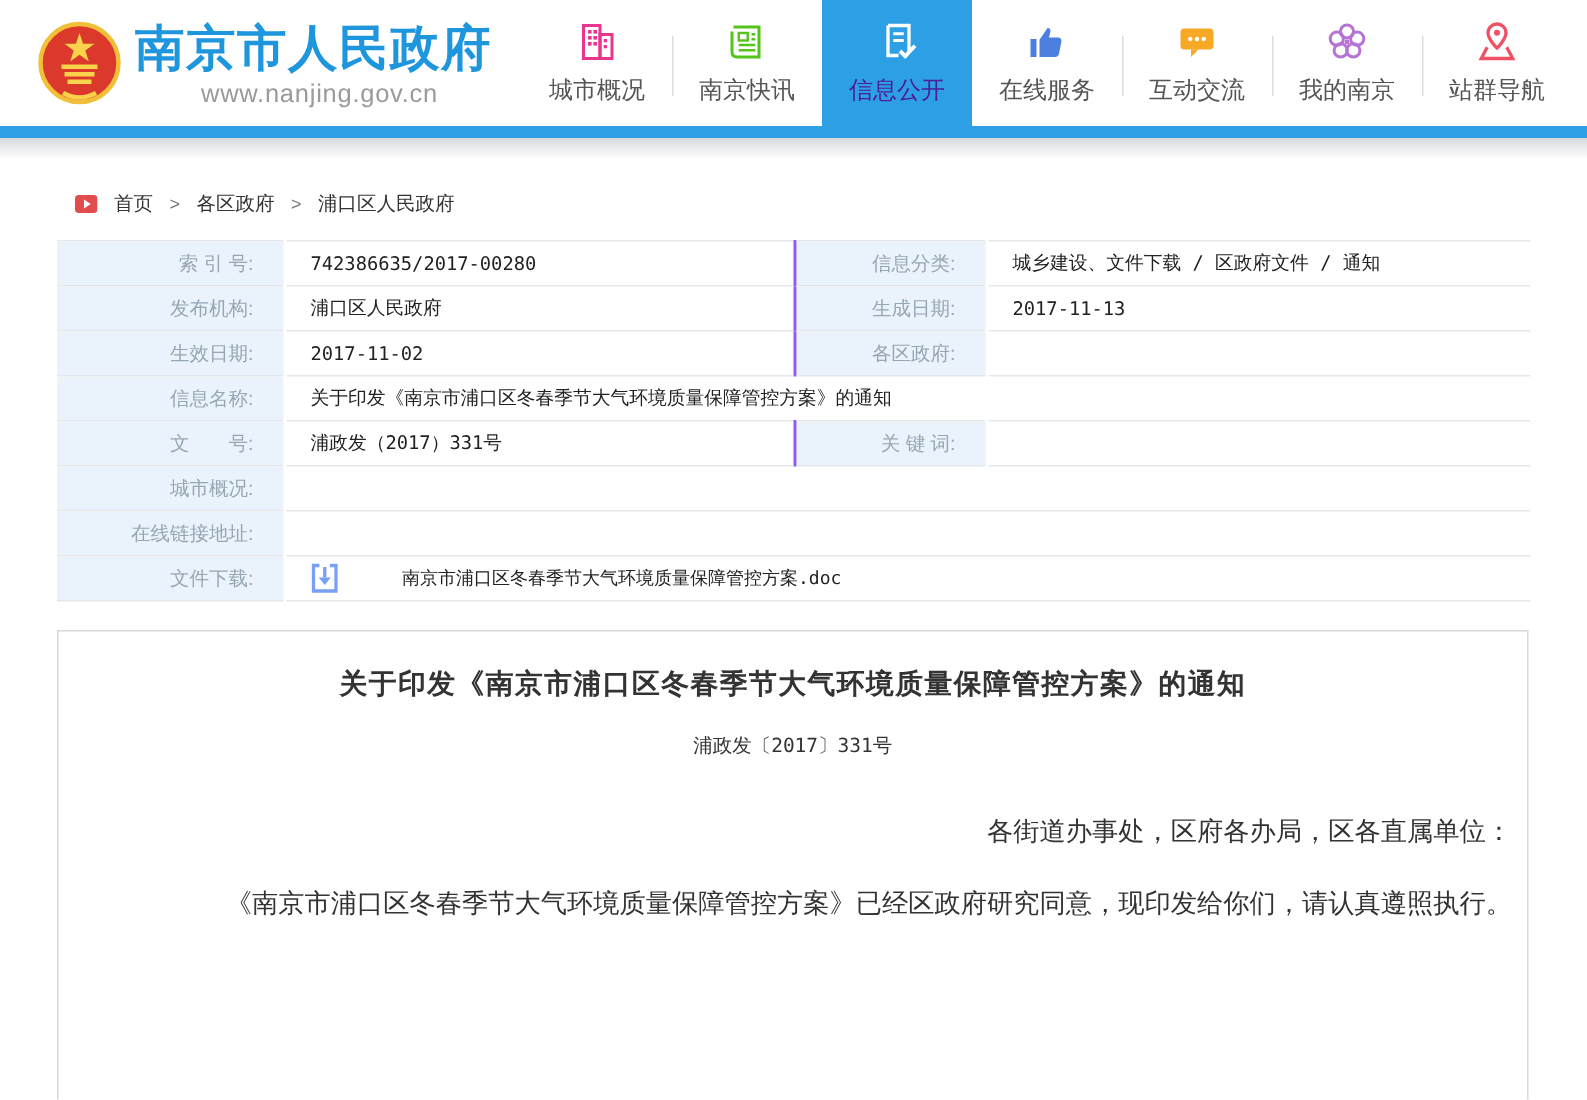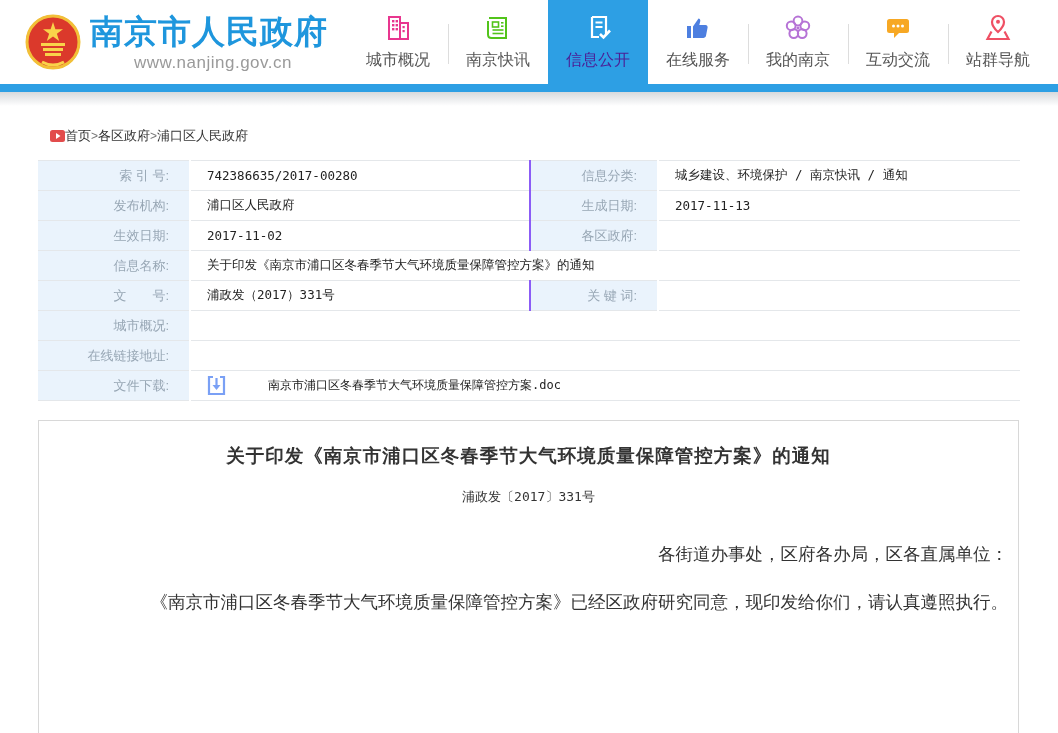--- a/index.html
+++ b/index.html
@@ -26,21 +26,21 @@
   .nav-label { font-size:16px; color:#555; white-space:nowrap; }
   .nav-item.active { background:#2d9fe4; }
   .nav-item.active .nav-label { color:#4c1d95; }
 
   .stripe { position:absolute; top:84px; left:0; width:1058px; height:8px; background:#2d9fe4; }
   .header-shadow { position:absolute; top:92px; left:0; width:1058px; height:14px;
               background:linear-gradient(to bottom, rgba(110,120,130,0.28), rgba(255,255,255,0)); }
 
   
   .breadcrumb { position:absolute; top:127px; left:50px; display:flex; align-items:center;
-              font-size:13px; color:#333; }
+              gap:11px; font-size:13px; color:#333; }
   .crumb { cursor:pointer; }
   .crumb-sep { color:#777; font-size:12px; }
   .crumb-icon { width:15px; height:12px; display:block; }
 
   
   .info-table { position:absolute; left:38px; top:160px; width:982px; border-collapse:collapse;
               table-layout:fixed; font-size:13px;padding-left:44px; }
   .info-table td { height:30px; border-top:1px solid #e4e7ea; border-bottom:1px solid #e4e7ea;
               padding:0; overflow:hidden; white-space:nowrap; }
   td.lbl { background:#eaf3fc; color:#97a6b4; text-align:right; padding-right:20px;
@@ -122,38 +122,38 @@
       </div>
       <div class="nav-item">
         <svg class="nav-icon" viewBox="0 0 30 30">
           <rect x="4" y="13" width="4" height="12" fill="#4d7fe0"></rect>
           <path d="M10 25V13.5l5.5-8c1.2.2 2 1.3 1.8 2.5L16.3 12h6.2c1.4 0 2.4 1.3 2.1 2.6l-1.6 8.2c-.3 1.3-1.4 2.2-2.7 2.2H10z" fill="#4d7fe0"></path>
         </svg>
         <span class="nav-label">在线服务</span>
       </div>
       <div class="nav-item">
         <svg class="nav-icon" viewBox="0 0 30 30">
+          <rect x="4" y="6" width="22" height="14" rx="2.5" fill="#f7a824"></rect>
+          <polygon points="11,20 11,25 16,20" fill="#f7a824"></polygon>
+          <circle cx="10.5" cy="13" r="1.5" fill="#fff"></circle>
+          <circle cx="15" cy="13" r="1.5" fill="#fff"></circle>
+          <circle cx="19.5" cy="13" r="1.5" fill="#fff"></circle>
+        </svg>
+        <span class="nav-label">互动交流</span>
+      </div>
+      <div class="nav-item">
+        <svg class="nav-icon" viewBox="0 0 30 30">
           <circle cx="15" cy="8" r="4.4" fill="none" stroke="#b673d6" stroke-width="2"></circle>
           <circle cx="21.8" cy="12.8" r="4.4" fill="none" stroke="#b673d6" stroke-width="2"></circle>
           <circle cx="19.2" cy="20.6" r="4.4" fill="none" stroke="#b673d6" stroke-width="2"></circle>
           <circle cx="10.8" cy="20.6" r="4.4" fill="none" stroke="#b673d6" stroke-width="2"></circle>
           <circle cx="8.2" cy="12.8" r="4.4" fill="none" stroke="#b673d6" stroke-width="2"></circle>
           <circle cx="15" cy="15" r="1.6" fill="#b673d6"></circle>
         </svg>
         <span class="nav-label">我的南京</span>
-      </div>
-      <div class="nav-item">
-        <svg class="nav-icon" viewBox="0 0 30 30">
-          <rect x="4" y="6" width="22" height="14" rx="2.5" fill="#f7a824"></rect>
-          <polygon points="11,20 11,25 16,20" fill="#f7a824"></polygon>
-          <circle cx="10.5" cy="13" r="1.5" fill="#fff"></circle>
-          <circle cx="15" cy="13" r="1.5" fill="#fff"></circle>
-          <circle cx="19.5" cy="13" r="1.5" fill="#fff"></circle>
-        </svg>
-        <span class="nav-label">互动交流</span>
       </div>
       <div class="nav-item">
         <svg class="nav-icon" viewBox="0 0 30 30">
           <path d="M15 3c-3.3 0-6 2.6-6 5.9 0 4.4 6 10.1 6 10.1s6-5.7 6-10.1C21 5.6 18.3 3 15 3z" fill="none" stroke="#ef5064" stroke-width="2.2"></path>
           <circle cx="15" cy="8.8" r="2" fill="#ef5064"></circle>
           <path d="M8.5 18.5 L4.5 26 H25.5 L21.5 18.5" fill="none" stroke="#ef5064" stroke-width="2.2"></path>
         </svg>
         <span class="nav-label">站群导航</span>
       </div>
     </div>
@@ -178,21 +178,21 @@
         <col style="width:152px">
         <col style="width:340px">
         <col style="width:128px">
         <col style="width:362px">
       </colgroup>
     <tbody>
         <tr>
       <td class="lbl">索 引 号:</td>
       <td class="val">742386635/2017-00280</td>
       <td class="lbl lbl2">信息分类:</td>
-      <td class="val">城乡建设、环境保护 / 南京快讯 / 通知</td>
+      <td class="val">城乡建设、文件下载 / 区政府文件 / 通知</td>
     </tr>
     <tr>
       <td class="lbl">发布机构:</td>
       <td class="val">浦口区人民政府</td>
       <td class="lbl lbl2">生成日期:</td>
       <td class="val">2017-11-13</td>
     </tr>
     <tr>
       <td class="lbl">生效日期:</td>
       <td class="val">2017-11-02</td>

